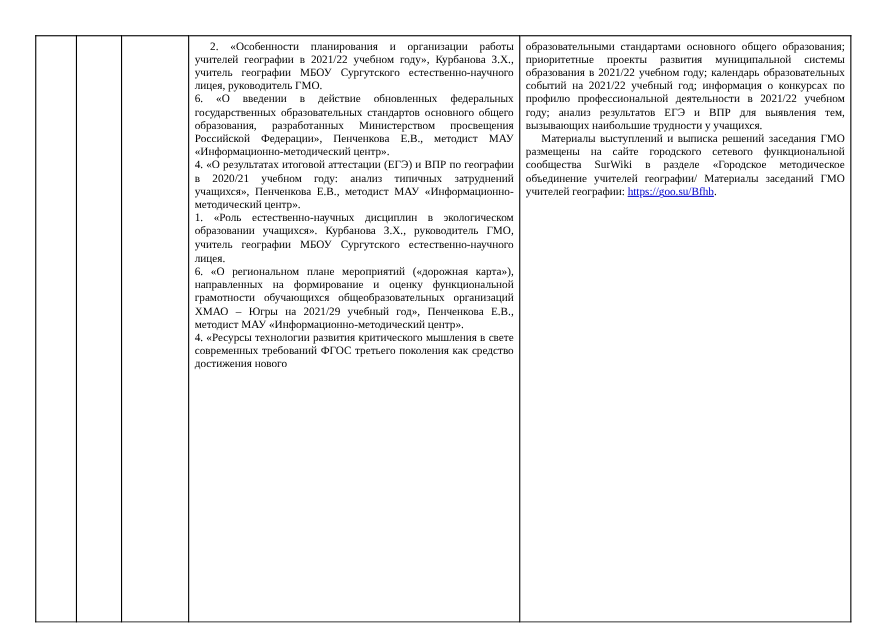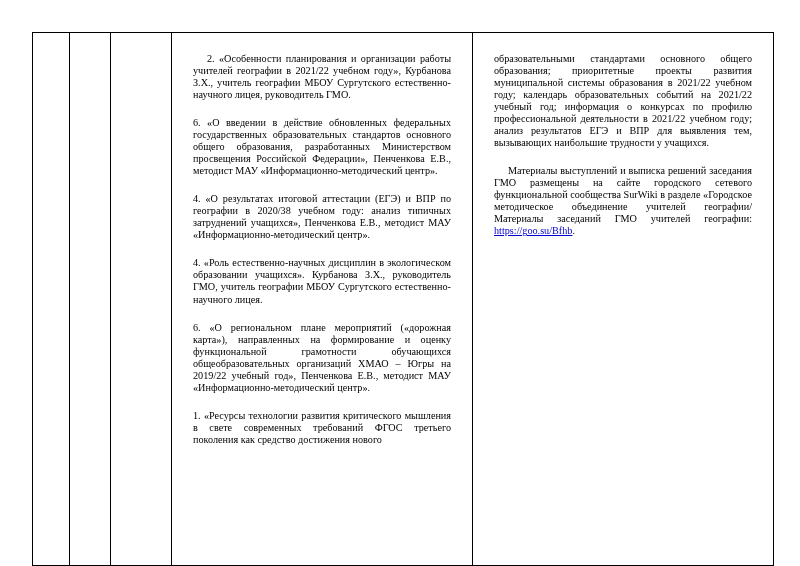--- a/index.html
+++ b/index.html
@@ -42,21 +42,21 @@
 
   .cell-inner {
     padding: 4px 5px 4px 5px;
     font-size: 10.2px;
     line-height: 1.18;
     text-align: justify;
     text-justify: inter-word;
     hyphens: auto;
   }
   .cell-inner p {
-    margin: 16px;
+    margin: 0;
   }
   .cell-inner p.indent {
     text-indent: 14px;
   }
   .link {
     color: #0000cc;
     text-decoration: underline;
   }
   .empty-cell {
     min-height: 10px;
@@ -75,24 +75,24 @@
       <td class="col-narrow-2">
         <div class="cell-inner empty-cell"></div>
       </td>
       <td class="col-narrow-3">
         <div class="cell-inner empty-cell"></div>
       </td>
       <td class="col-main">
         <div class="cell-inner">
           <p class="indent">2. «Особенности планирования и организации работы учителей географии в 2021/22 учебном году», Курбанова З.Х., учитель географии МБОУ Сургутского естественно-научного лицея, руководитель ГМО.</p>
           <p>6. «О введении в действие обновленных федеральных государственных образовательных стандартов основного общего образования, разработанных Министерством просвещения Российской Федерации», Пенченкова Е.В., методист МАУ «Информационно-методический центр».</p>
-          <p>4. «О результатах итоговой аттестации (ЕГЭ) и ВПР по географии в 2020/38 учебном году: анализ типичных затруднений учащихся», Пенченкова Е.В., методист МАУ «Информационно-методический центр».</p>
-          <p>4. «Роль естественно-научных дисциплин в экологическом образовании учащихся». Курбанова З.Х., руководитель ГМО, учитель географии МБОУ Сургутского естественно-научного лицея.</p>
-          <p>6. «О региональном плане мероприятий («дорожная карта»), направленных на формирование и оценку функциональной грамотности обучающихся общеобразовательных организаций ХМАО – Югры на 2019/22 учебный год», Пенченкова Е.В., методист МАУ «Информационно-методический центр».</p>
-          <p>1. «Ресурсы технологии развития критического мышления в свете современных требований ФГОС третьего поколения как средство достижения нового</p>
+          <p>4. «О результатах итоговой аттестации (ЕГЭ) и ВПР по географии в 2020/21 учебном году: анализ типичных затруднений учащихся», Пенченкова Е.В., методист МАУ «Информационно-методический центр».</p>
+          <p>1. «Роль естественно-научных дисциплин в экологическом образовании учащихся». Курбанова З.Х., руководитель ГМО, учитель географии МБОУ Сургутского естественно-научного лицея.</p>
+          <p>6. «О региональном плане мероприятий («дорожная карта»), направленных на формирование и оценку функциональной грамотности обучающихся общеобразовательных организаций ХМАО – Югры на 2021/29 учебный год», Пенченкова Е.В., методист МАУ «Информационно-методический центр».</p>
+          <p>4. «Ресурсы технологии развития критического мышления в свете современных требований ФГОС третьего поколения как средство достижения нового</p>
         </div>
       </td>
       <td class="col-right">
         <div class="cell-inner">
           <p>образовательными стандартами основного общего образования; приоритетные проекты развития муниципальной системы образования в 2021/22 учебном году; календарь образовательных событий на 2021/22 учебный год; информация о конкурсах по профилю профессиональной деятельности в 2021/22 учебном году; анализ результатов ЕГЭ и ВПР для выявления тем, вызывающих наибольшие трудности у учащихся.</p>
           <p class="indent"><span>Материалы выступлений и выписка решений заседания ГМО размещены на сайте городского сетевого функциональной сообщества SurWiki в разделе «Городское методическое объединение учителей географии/ Материалы заседаний ГМО учителей географии: </span><a class="link" href="#">https://goo.su/Bfhb</a><span>.</span></p>
         </div>
       </td>
     </tr>
   </tbody>

